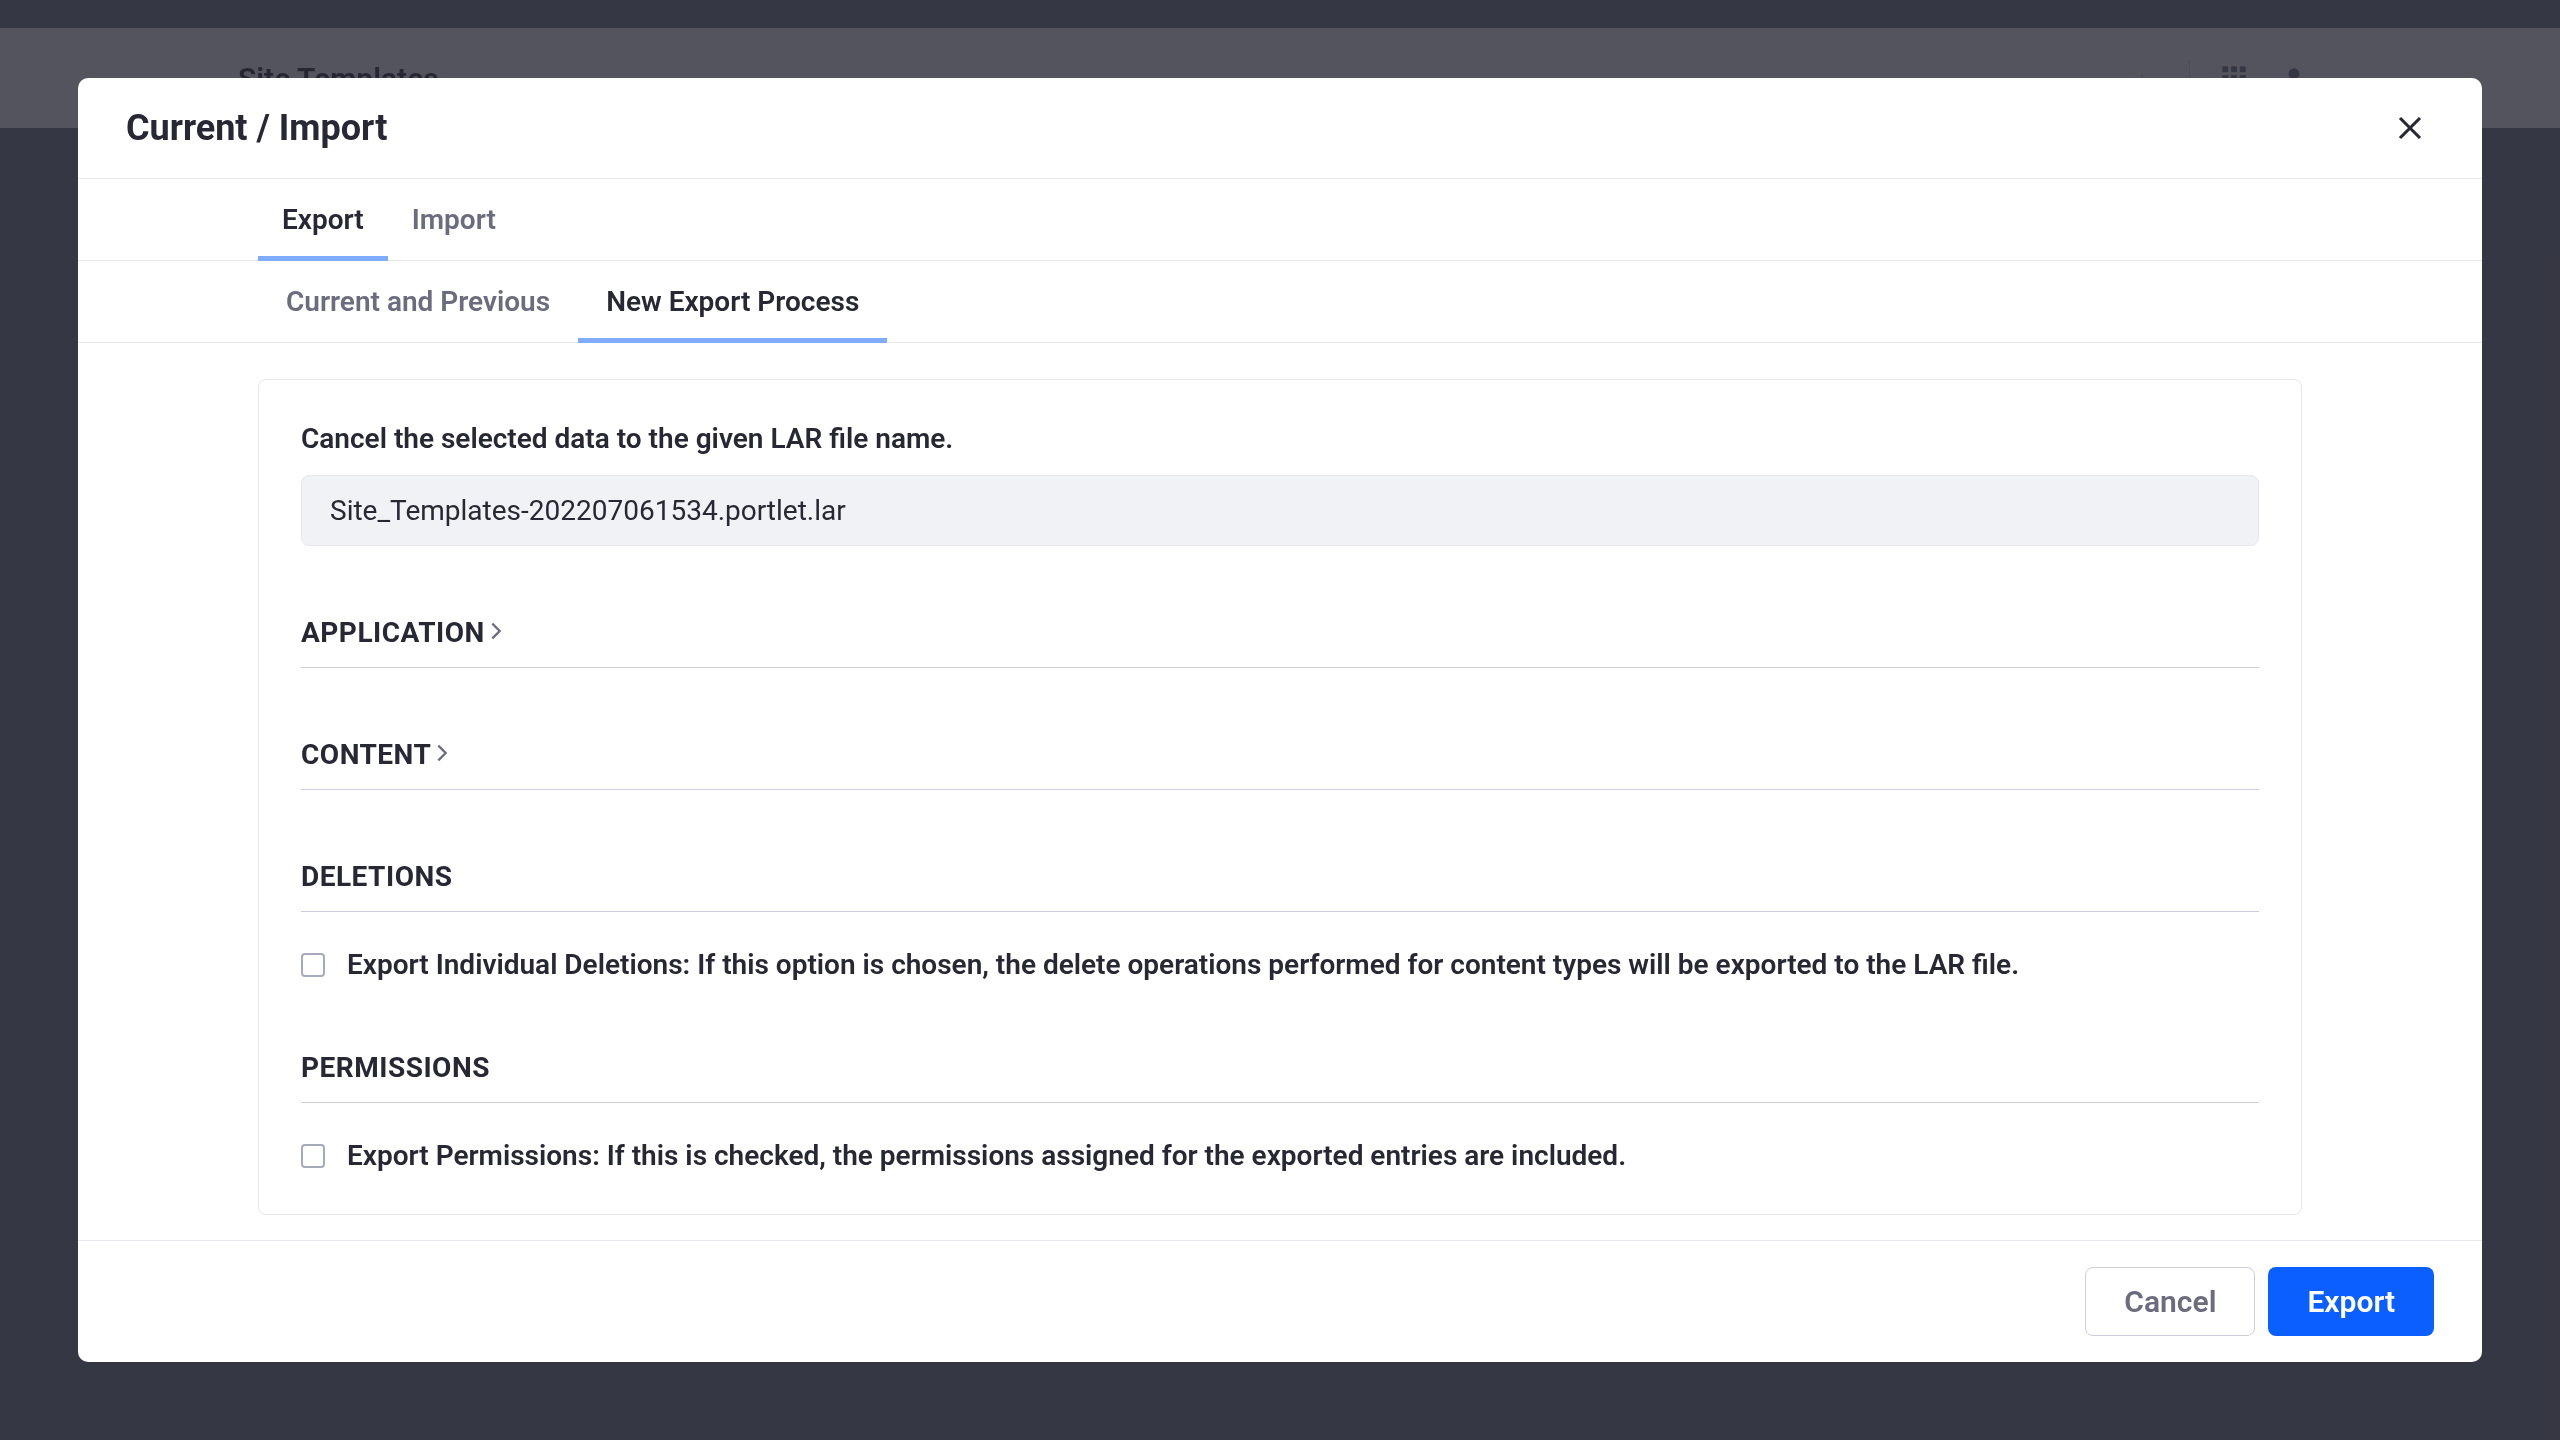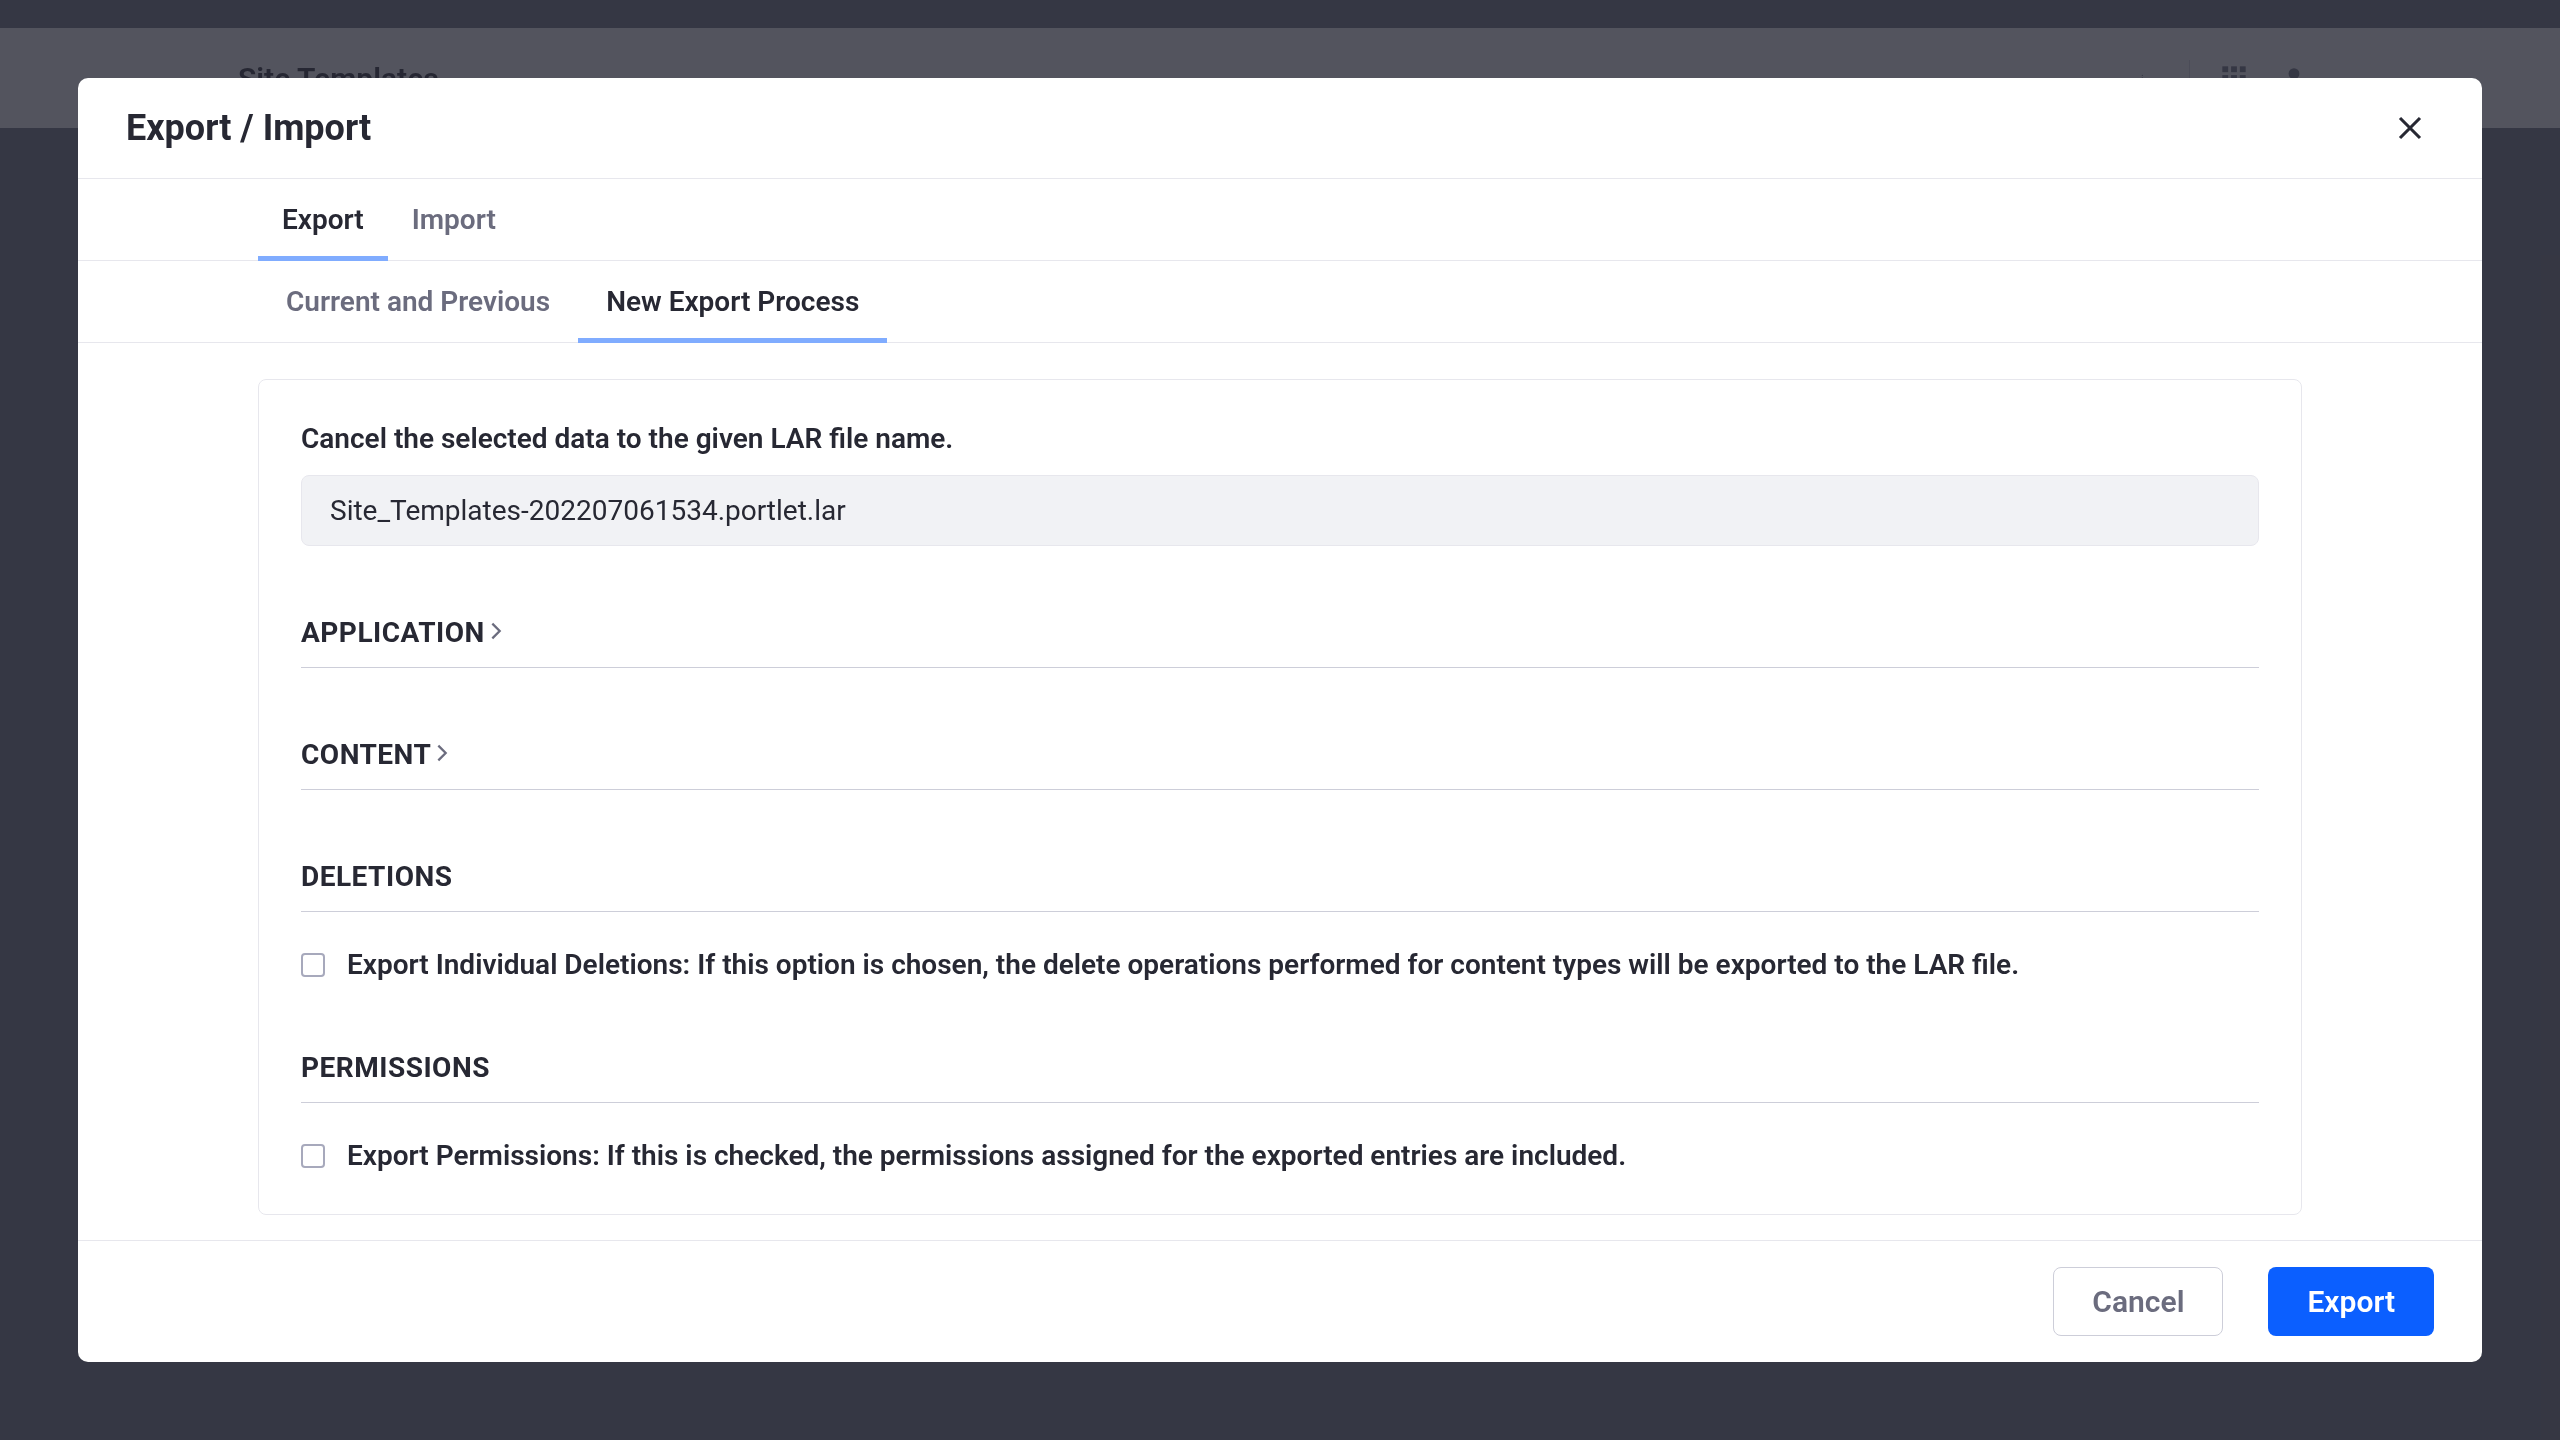--- a/index.html
+++ b/index.html
@@ -246,21 +246,21 @@
     
     .checkbox-label {
       font-size: 28px;
       font-weight: 600;
       color: #272833;
     }
     
     .modal-footer {
       display: flex;
       justify-content: flex-end;
-      gap: 45px;
+      gap: 13px;
       padding: 26px 48px;
       border-top: 1px solid #e7e7ed;
     }
     
     .btn {
       padding: 16px 38px;
       font-size: 30px;
       font-weight: 600;
       border-radius: 8px;
       cursor: pointer;
@@ -312,21 +312,21 @@
           <path d="M3 24 C3 17 7 14 12 14 C17 14 21 17 21 24 Z"></path>
         </svg>
     </div>
   </div>
 </div>
 
 <div class="overlay"></div>
 
 <div class="modal">
   <div class="modal-header">
-    <div class="modal-title">Export / Import</div>
+    <div class="modal-title">Current / Import</div>
     <div class="close-btn">
       <svg viewBox="0 0 24 24">
           <path d="M4 4 L20 20 M20 4 L4 20" stroke="currentColor" stroke-width="2.5" fill="none"></path>
         </svg>
     </div>
   </div>
 
   <div class="primary-tabs">
     <div class="tab active">Export</div>
     <div class="tab">Import</div>

